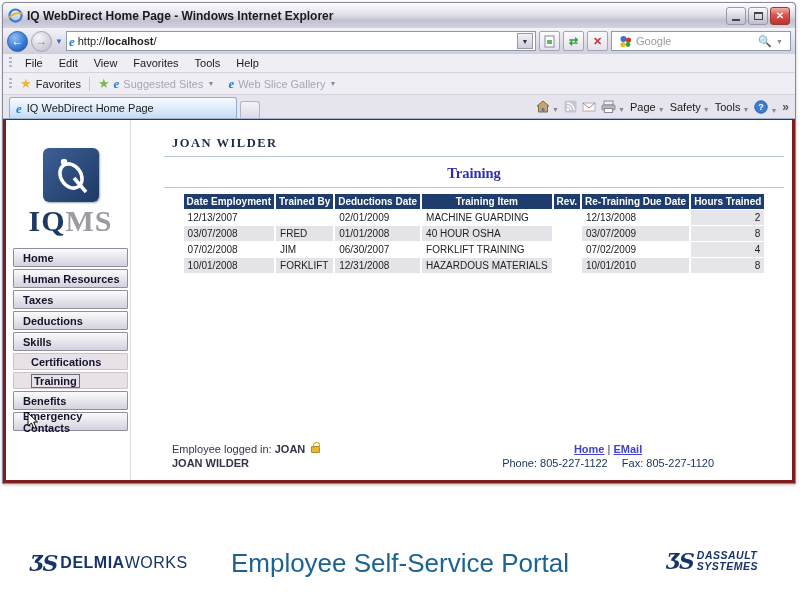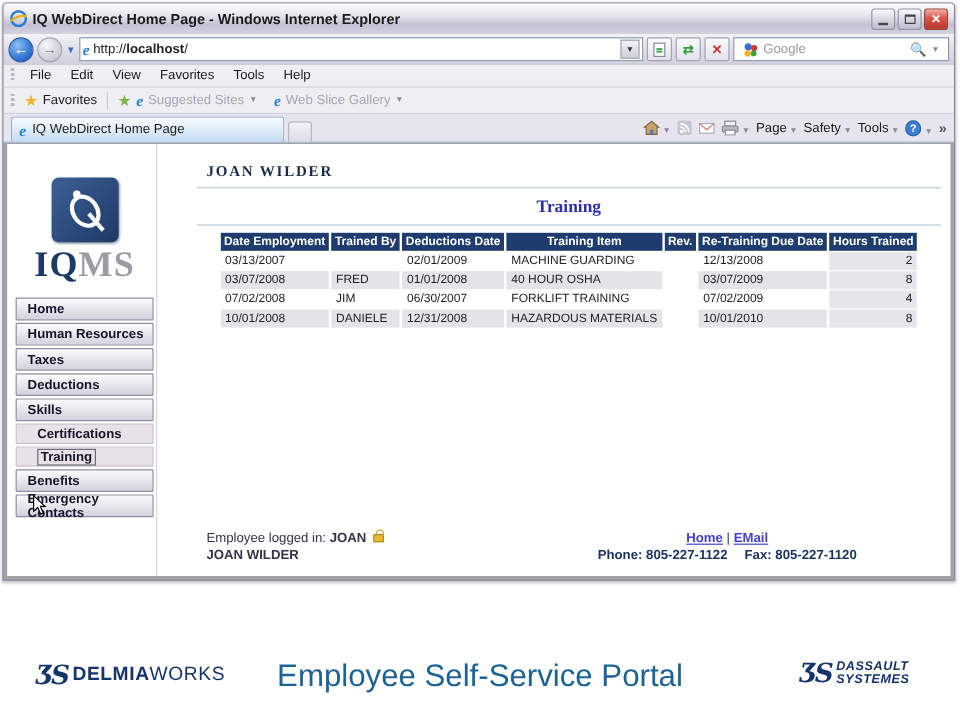--- a/index.html
+++ b/index.html
@@ -2,21 +2,21 @@
 <html><head>
 <meta charset="utf-8">
 <style>
   * { margin:0; padding:0; box-sizing:border-box; }
   html,body { width:800px; height:600px; background:#fff; overflow:hidden;
     font-family:"Liberation Sans", sans-serif; }
 
   
   .ie-window { position:absolute; left:2px; top:2px; width:794px; height:482px;
     border:1px solid #8a87a0; border-radius:4px 4px 0 0;
-    background:#a3a3a3; box-shadow:0 1px 3px rgba(0,0,0,.25); }
+    background:#7f1d1d; box-shadow:0 1px 3px rgba(0,0,0,.25); }
   .titlebar { height:25px; display:flex; align-items:center; padding:0 5px;
     border-radius:3px 3px 0 0;
     background:linear-gradient(#fdfdfe, #e2e1ec 45%, #c2c1d2 70%, #d4d3e0); }
   .titlebar-icon { width:15px; height:15px; margin-right:4px; flex:0 0 auto; }
   .titlebar-text { font-size:12px; font-weight:bold; color:#1a1a1a; flex:1;
     white-space:nowrap; overflow:hidden; }
   .win-btns { display:flex; gap:2px; }
   .win-btn { width:20px; height:18px; border:1px solid #9795a8; border-radius:3px;
     background:linear-gradient(#fbfbfd,#d8d7e4 50%,#c0bfd0); display:flex;
     align-items:center; justify-content:center; font-size:10px; color:#333; cursor:default; }
@@ -124,21 +124,21 @@
   .page-footer { position:absolute; left:0; right:0; bottom:10px; font-size:11px; }
   .foot-left { position:absolute; left:8px; bottom:0; color:#33334a; line-height:14px; }
   .foot-left .uname { font-weight:bold; }
   .lock-icon { display:inline-block; width:9px; height:7px; background:#e8b830;
     border:1px solid #b08a18; border-radius:1px; position:relative; margin-left:3px; }
   .lock-icon::before { content:""; position:absolute; left:1px; top:-5px; width:5px;
     height:5px; border:1.5px solid #c9a428; border-bottom:none; border-radius:4px 4px 0 0; }
   .foot-right { position:absolute; right:70px; bottom:0; text-align:center; line-height:14px; }
   .foot-right a { color:#4141d0; text-decoration:underline; font-weight:bold; font-size:11px; }
   .foot-sep { color:#33334a; }
-  .phone-line { font-weight:bold; color:#16335e; }
+  .phone-line { font-weight:normal; color:#16335e; }
 
   
   .branding { position:absolute; left:0; top:540px; width:800px; height:55px; }
   .brand-left { position:absolute; left:30px; top:12px; display:flex; align-items:center;
     gap:4px; color:#16336b; }
   .ds-glyph { font-family:"DejaVu Serif", serif; font-weight:bold; font-style:italic;
     font-size:22px; color:#16336b; line-height:1; letter-spacing:-2px; }
   .brand-left .b1 { font-size:16px; font-weight:bold; letter-spacing:.5px; }
   .brand-left .b2 { font-size:16px; font-weight:normal; letter-spacing:.5px; }
   .portal-title { position:absolute; left:0; width:100%; top:8px; text-align:center;
@@ -325,21 +325,21 @@
             <th class="c-by">Trained By</th>
             <th class="c-eff">Deductions Date</th>
             <th class="c-item">Training Item</th>
             <th>Rev.</th>
             <th class="c-due">Re-Training Due Date</th>
             <th>Hours Trained</th>
           </tr>
         </thead>
         <tbody>
           <tr>
-            <td class="c-date">03/13/2007</td>
+            <td class="c-date">12/13/2007</td>
             <td class="c-by"></td>
             <td class="c-eff">02/01/2009</td>
             <td class="c-item">MACHINE GUARDING</td>
             <td class="col-rev"></td>
             <td class="c-due">12/13/2008</td>
             <td class="col-hours">2</td>
           </tr>
           <tr class="stripe">
             <td class="c-date">03/07/2008</td>
             <td class="c-by">FRED</td>
@@ -353,21 +353,21 @@
             <td class="c-date">07/02/2008</td>
             <td class="c-by">JIM</td>
             <td class="c-eff">06/30/2007</td>
             <td class="c-item">FORKLIFT TRAINING</td>
             <td class="col-rev"></td>
             <td class="c-due">07/02/2009</td>
             <td class="col-hours">4</td>
           </tr>
           <tr class="stripe">
             <td class="c-date">10/01/2008</td>
-            <td class="c-by">DANIELE</td>
+            <td class="c-by">FORKLIFT</td>
             <td class="c-eff">12/31/2008</td>
             <td class="c-item">HAZARDOUS MATERIALS</td>
             <td class="col-rev"></td>
             <td class="c-due">10/01/2010</td>
             <td class="col-hours">8</td>
           </tr>
         </tbody>
       </table>
 
       <div class="page-footer">

